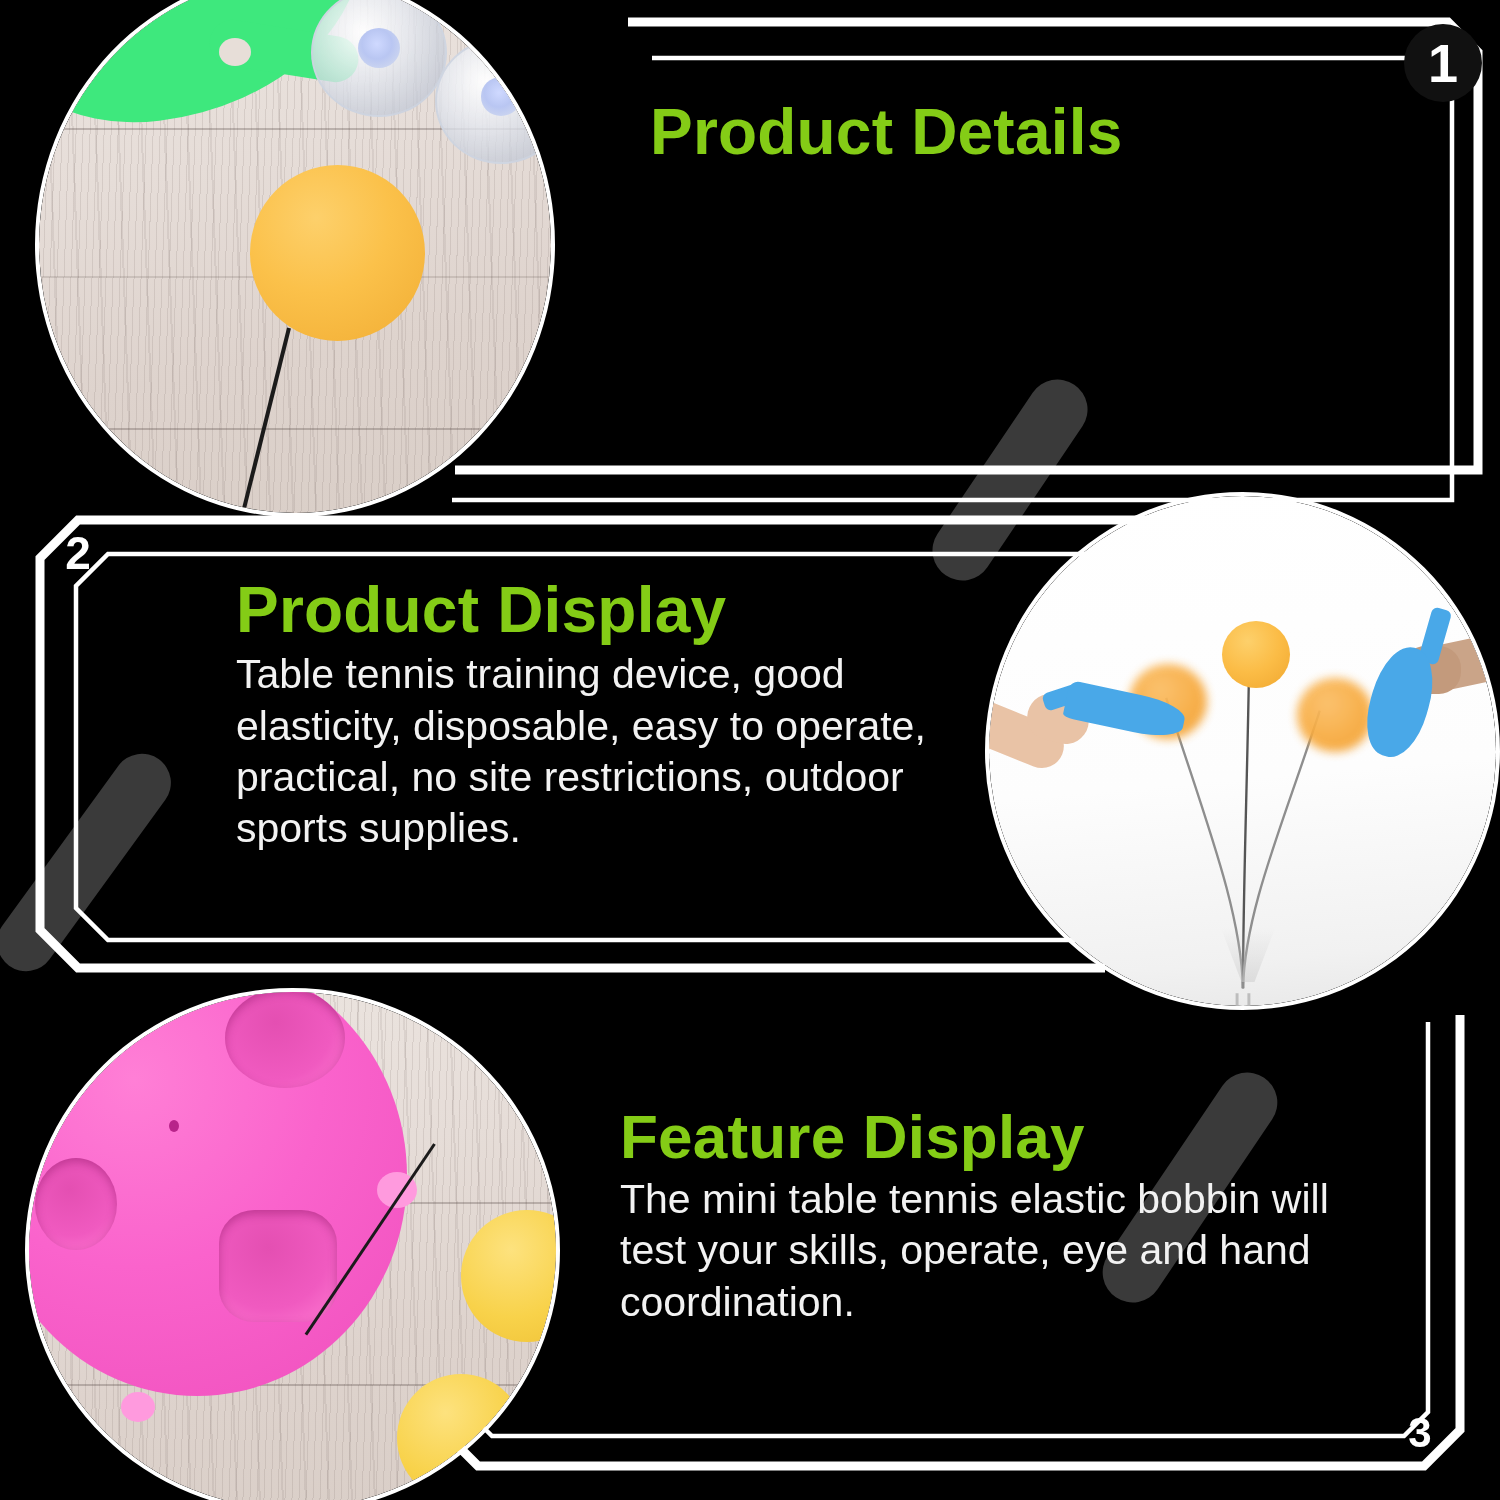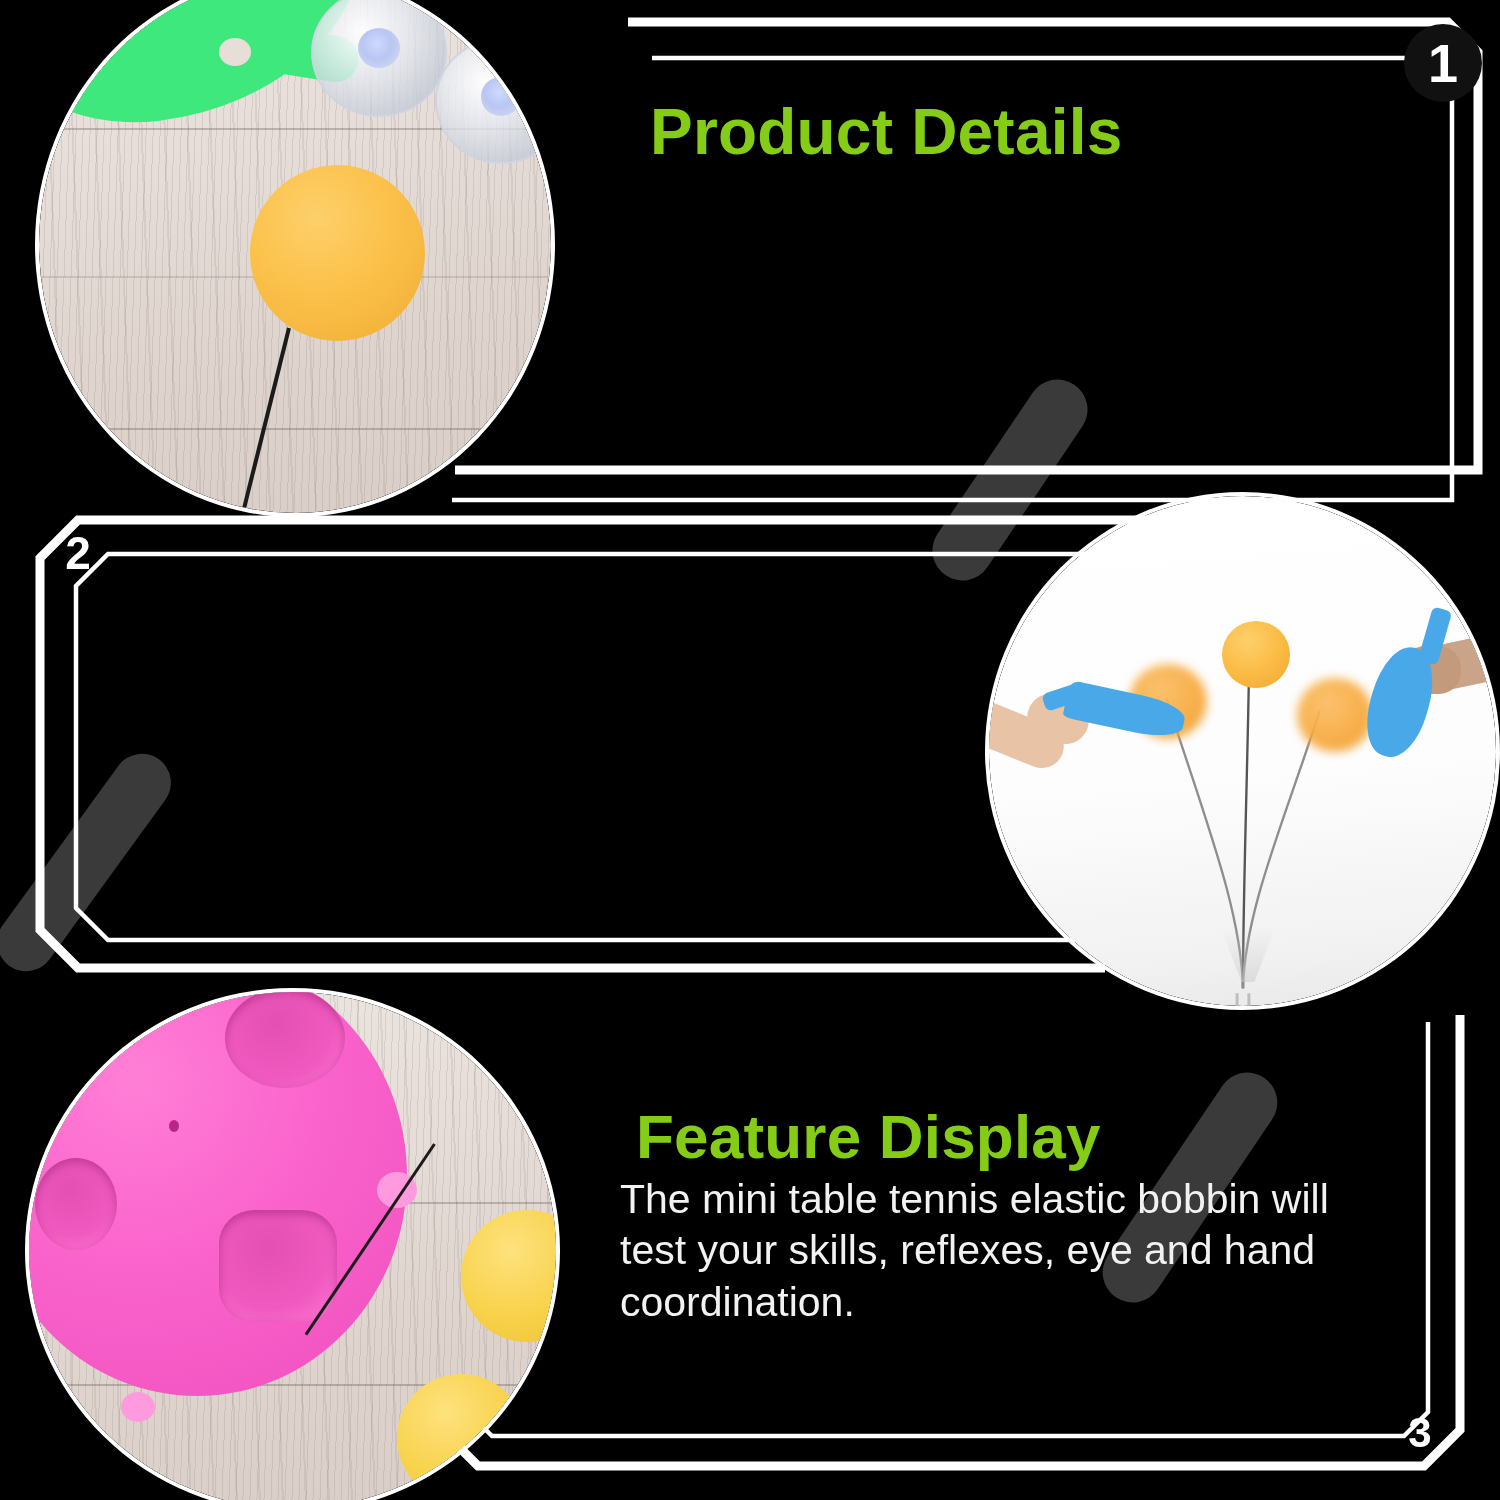--- a/index.html
+++ b/index.html
@@ -92,24 +92,28 @@
     <span>2</span>
   </div>
   <div class="badge" style="left:1396px;top:1406px;width:48px;height:54px;font-size:42px;">
     <span>3</span>
   </div>
 
   <div class="tblock" style="left:650px;top:100px;width:800px;">
     <h2 class="ttitle" style="font-size:64px;">Product Details</h2>
   </div>
 
+  <div class="tblock" style="left:236px;top:578px;width:700px;">
+    <h2 class="ttitle" style="font-size:64px;">Product Display</h2>
+    <p class="tbody" style="font-size:41px;width:690px;">Table tennis training device, good elasticity, disposable, easy to operate, practical, no site restrictions, outdoor sports supplies.</p>
+  </div>
 
   <div class="tblock" style="left:620px;top:1105px;width:740px;">
-    <h2 class="ttitle" style="font-size:62px;margin-left:16px;">Feature Display</h2>
-    <p class="tbody" style="font-size:41px;width:730px;">The mini table tennis elastic bobbin will test your skills, reflexes, eye and hand coordination.</p>
+    <h2 class="ttitle" style="font-size:62px;">Feature Display</h2>
+    <p class="tbody" style="font-size:41px;width:730px;">The mini table tennis elastic bobbin will test your skills, operate, eye and hand coordination.</p>
   </div>
 
   <div class="photo" style="left:35px;top:-28px;width:520px;height:545px;">
     <div class="inner">
       <div class="wood"></div>
       <div class="plank" style="top:152px;"></div>
       <div class="plank" style="top:300px;opacity:.55;"></div>
       <div class="plank" style="top:452px;"></div>
 
       <div class="paddle-green" style="left:-60px;top:-88px;width:390px;height:230px;border-radius:0 0 62% 46%/0 0 78% 62%;

